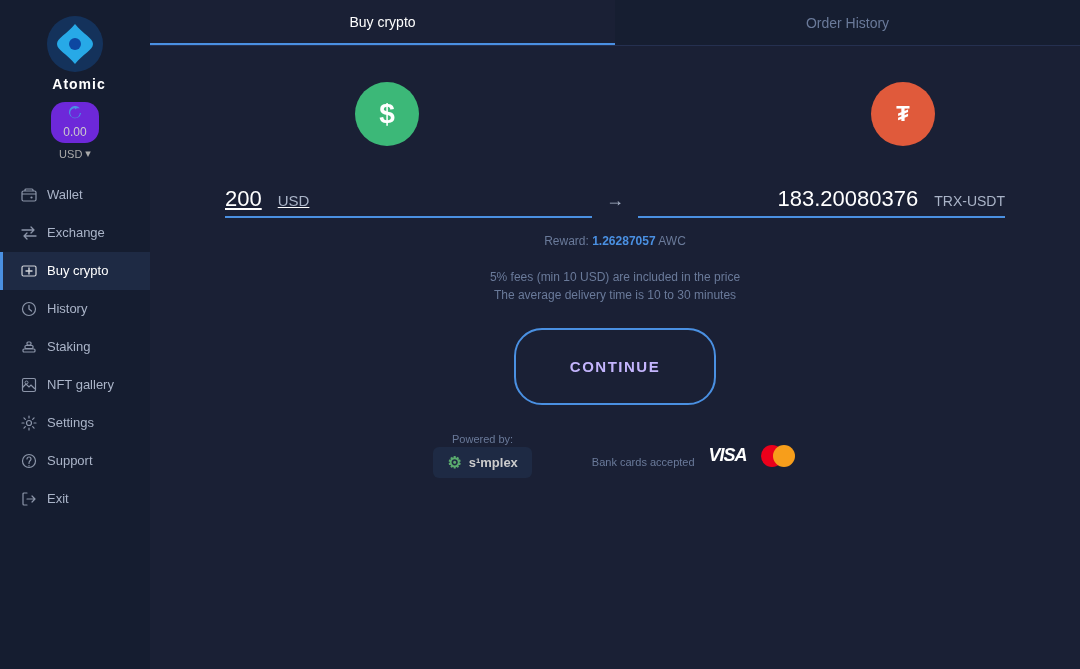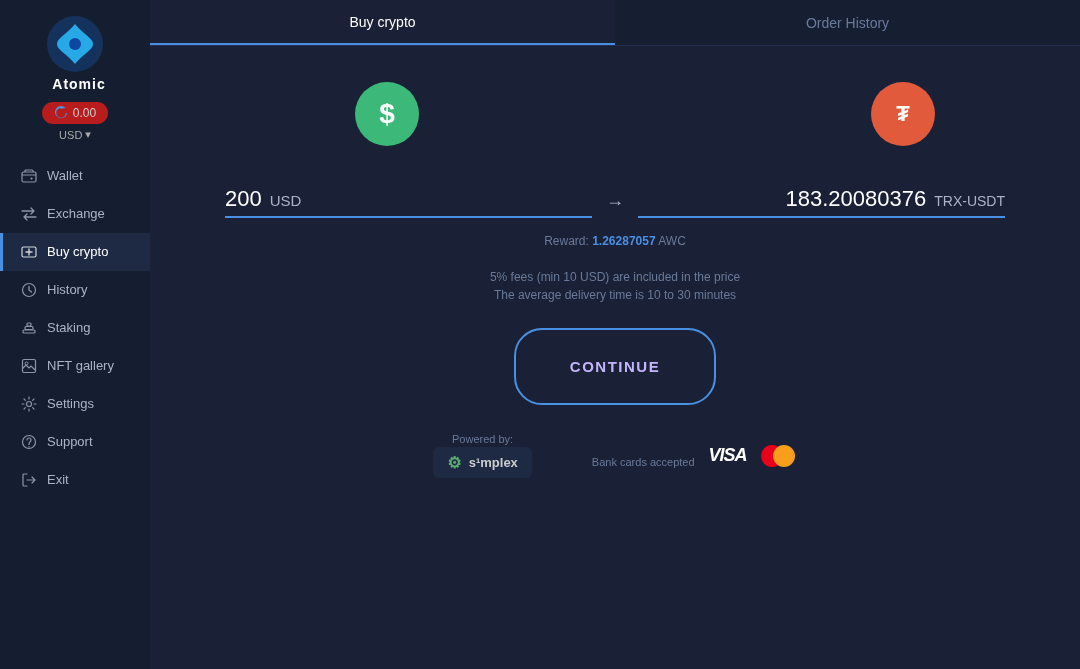--- a/index.html
+++ b/index.html
@@ -40,30 +40,31 @@
 
     .logo-text {
       font-size: 14px;
       font-weight: 600;
       color: #ffffff;
       letter-spacing: 1px;
       margin-left: 8px;
     }
 
     .balance-badge {
-      background: #b91c1c;
+      background: #6d28d9;
       border-radius: 14px;
       padding: 4px 12px;
       display: flex;
       align-items: center;
       gap: 5px;
       font-size: 12px;
       color: #ccc;
       margin-bottom: 4px;
       cursor: pointer;
+      flex-direction: column;
     }
 
     .balance-badge .spin-icon {
       width: 14px;
       height: 14px;
     }
 
     .currency-label {
       font-size: 11px;
       color: #aaa;
@@ -199,23 +200,24 @@
 
     .amount-group {
       display: flex;
       flex-direction: column;
       flex: 1;
     }
 
     .amount-input-wrapper {
       display: flex;
       align-items: baseline;
-      gap: 8px;
+      gap: 16px;
       border-bottom: 2px solid #4a90e2;
       padding-bottom: 4px;
+      text-decoration: underline;
     }
 
     .amount-value {
       font-size: 22px;
       font-weight: 500;
       color: #ffffff;
     }
 
     .currency-tag {
       font-size: 15px;
@@ -232,21 +234,21 @@
     .receive-group {
       display: flex;
       flex-direction: column;
       flex: 1;
     }
 
     .receive-input-wrapper {
       display: flex;
       align-items: baseline;
       justify-content: flex-end;
-      gap: 8px;
+      gap: 16px;
       border-bottom: 2px solid #4a90e2;
       padding-bottom: 4px;
     }
 
     .receive-value {
       font-size: 22px;
       font-weight: 500;
       color: #ffffff;
     }
 

